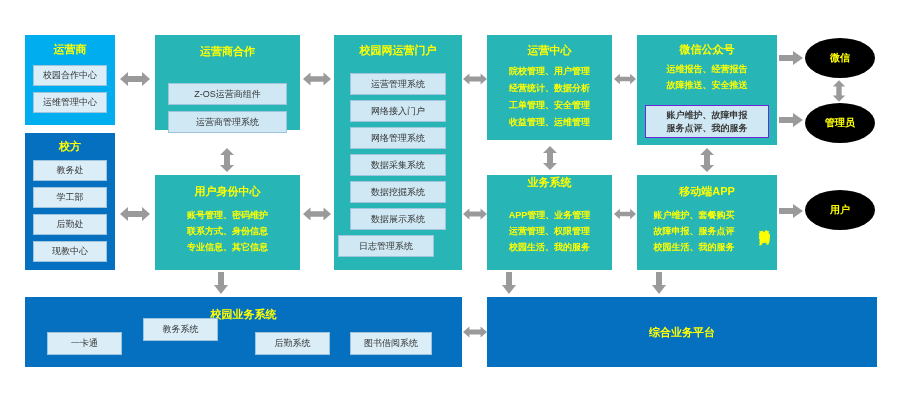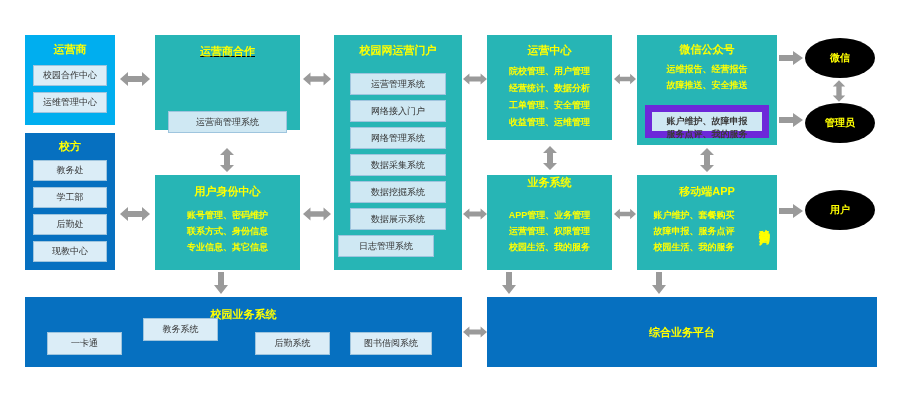--- a/index.html
+++ b/index.html
@@ -63,21 +63,21 @@
     font-weight: bold;
     font-size: 9px;
     line-height: 16px;
     text-align: center;
     width: 100%;
   }
   .ytext div { white-space: nowrap; }
 
   .hl-box {
     background: #CFE8F3;
-    border: 7px solid #6d28d9;
+    border: 1px solid #6d28d9;
     color: #3a3a3a;
     font-size: 9px;
     font-weight: bold;
     line-height: 13px;
     text-align: center;
     padding-top: 3px;
     box-sizing: border-box;
   }
 
   
@@ -136,22 +136,23 @@
     <svg width="30" height="18" viewBox="0 0 30 18">
         <polygon points="0,9 8,2 8,6 22,6 22,2 30,9 22,16 22,12 8,12 8,16" fill="#9a9a9a"></polygon>
       </svg>
   </div>
   <div class="abs" style="left:120px; top:205px;">
     <svg width="30" height="18" viewBox="0 0 30 18">
         <polygon points="0,9 8,2 8,6 22,6 22,2 30,9 22,16 22,12 8,12 8,16" fill="#9a9a9a"></polygon>
       </svg>
   </div>
 
-  <div class="abs panel-teal" style="left:155px; top:35px; width:145px; height:95px;text-decoration:underline;">
+  <div class="abs panel-teal" style="left:155px; top:35px; width:145px; height:95px;">
     <div class="panel-title" style="font-size:11px; margin-top:9px;">运营商合作</div>
+    <div class="abs subbox-teal" style="left:13px; top:48px; width:119px; height:22px;">Z-OS运营商组件</div>
     <div class="abs subbox-teal" style="left:13px; top:76px; width:119px; height:22px;">运营商管理系统</div>
   </div>
 
   <div class="abs" style="left:218px; top:148px;">
     <svg width="18" height="24" viewBox="0 0 18 24">
         <polygon points="9,0 16,7 12,7 12,17 16,17 9,24 2,17 6,17 6,7 2,7" fill="#9a9a9a"></polygon>
       </svg>
   </div>
 
   <div class="abs panel-teal" style="left:155px; top:175px; width:145px; height:95px;">

